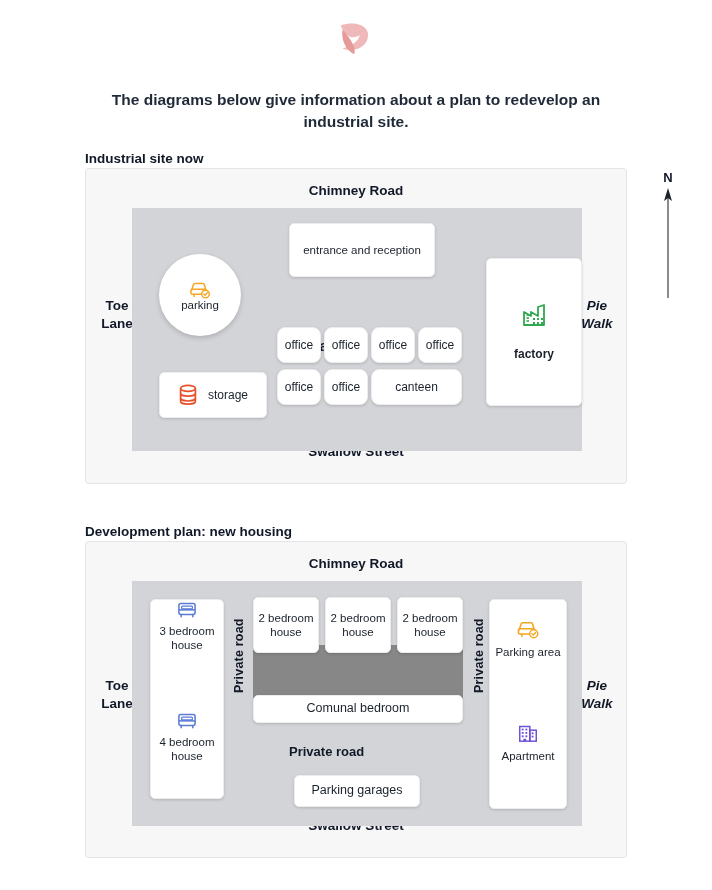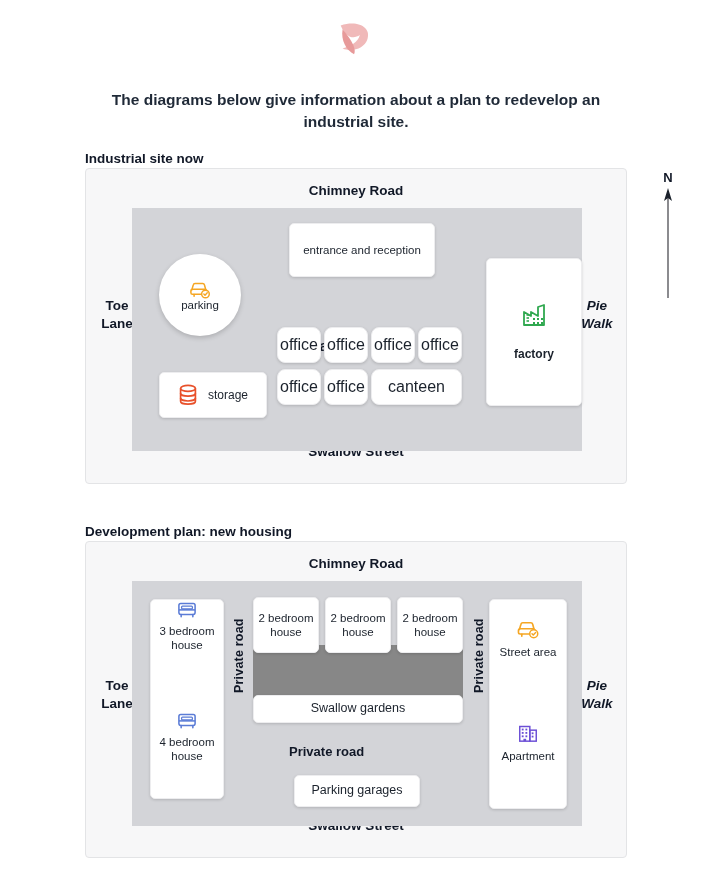--- a/index.html
+++ b/index.html
@@ -107,21 +107,21 @@
     box-shadow: 0 1px 3px rgba(0,0,0,.16);
     display: flex;
     flex-direction: column;
     align-items: center;
     justify-content: center;
     text-align: center;
     font-size: 11.5px;
     color: #1b222c;
     line-height: 1.25;
   }
-  .tile.small { font-size: 16px; border-radius: 8px; }
+  .tile.small { font-size: 12px; border-radius: 8px; }
 
   .circle-tile {
     position: absolute;
     background: #ffffff;
     border-radius: 50%;
     box-shadow: 0 2px 5px rgba(0,0,0,.18);
     display: flex;
     flex-direction: column;
     align-items: center;
     justify-content: center;
@@ -311,39 +311,39 @@
       <span>2 bedroom house</span>
     </div>
     <div class="tile" style="left:193px; top:16px; width:66px; height:56px;">
       <span>2 bedroom house</span>
     </div>
     <div class="tile" style="left:265px; top:16px; width:66px; height:56px;">
       <span>2 bedroom house</span>
     </div>
 
     <div class="tile" style="left:121px; top:114px; width:210px; height:28px; font-size:12.5px;">
-      <span>Swallow gardens</span>
+      <span>Comunal bedroom</span>
     </div>
 
     <div class="plain-label" style="left:157px; top:163px;">Private road</div>
 
     <div class="tile" style="left:162px; top:194px; width:126px; height:32px; font-size:12.5px;">
       <span>Parking garages</span>
     </div>
 
     <div class="tile" style="left:357px; top:18px; width:78px; height:210px; justify-content:flex-start; padding-top:18px;">
       <svg width="24" height="21" viewBox="0 0 24 22" class="icon">
         <path d="M3 12 L4.6 6.5 A2 2 0 0 1 6.5 5 H15 A2 2 0 0 1 16.9 6.5 L18.4 12" fill="none" stroke="#f5a623" stroke-width="1.7" stroke-linecap="round" stroke-linejoin="round"></path>
         <rect x="2" y="11.2" width="17" height="5.6" rx="1.8" fill="none" stroke="#f5a623" stroke-width="1.7"></rect>
         <line x1="5.5" y1="17" x2="5.5" y2="19" stroke="#f5a623" stroke-width="1.7" stroke-linecap="round"></line>
         <line x1="15.5" y1="17" x2="15.5" y2="19" stroke="#f5a623" stroke-width="1.7" stroke-linecap="round"></line>
         <circle cx="18" cy="16.5" r="4.2" fill="#ffffff" stroke="#f5a623" stroke-width="1.6"></circle>
         <path d="M16.2 16.6 L17.5 17.9 L20 15.2" fill="none" stroke="#f5a623" stroke-width="1.5" stroke-linecap="round" stroke-linejoin="round"></path>
       </svg>
-      <span style="margin-top:6px;">Street area</span>
+      <span style="margin-top:6px;">Parking area</span>
       <svg width="22" height="22" viewBox="0 0 24 24" class="icon" style="margin-top:62px;">
         <rect x="3" y="6" width="11" height="16" fill="none" stroke="#6c4fd6" stroke-width="1.6"></rect>
         <rect x="14" y="10" width="7" height="12" fill="none" stroke="#6c4fd6" stroke-width="1.6"></rect>
         <rect x="5.2" y="8.3" width="2" height="2" fill="#6c4fd6"></rect>
         <rect x="9.2" y="8.3" width="2" height="2" fill="#6c4fd6"></rect>
         <rect x="5.2" y="12" width="2" height="2" fill="#6c4fd6"></rect>
         <rect x="9.2" y="12" width="2" height="2" fill="#6c4fd6"></rect>
         <rect x="5.2" y="15.7" width="2" height="2" fill="#6c4fd6"></rect>
         <rect x="9.2" y="15.7" width="2" height="2" fill="#6c4fd6"></rect>
         <rect x="16" y="12.4" width="2" height="2" fill="#6c4fd6"></rect>

